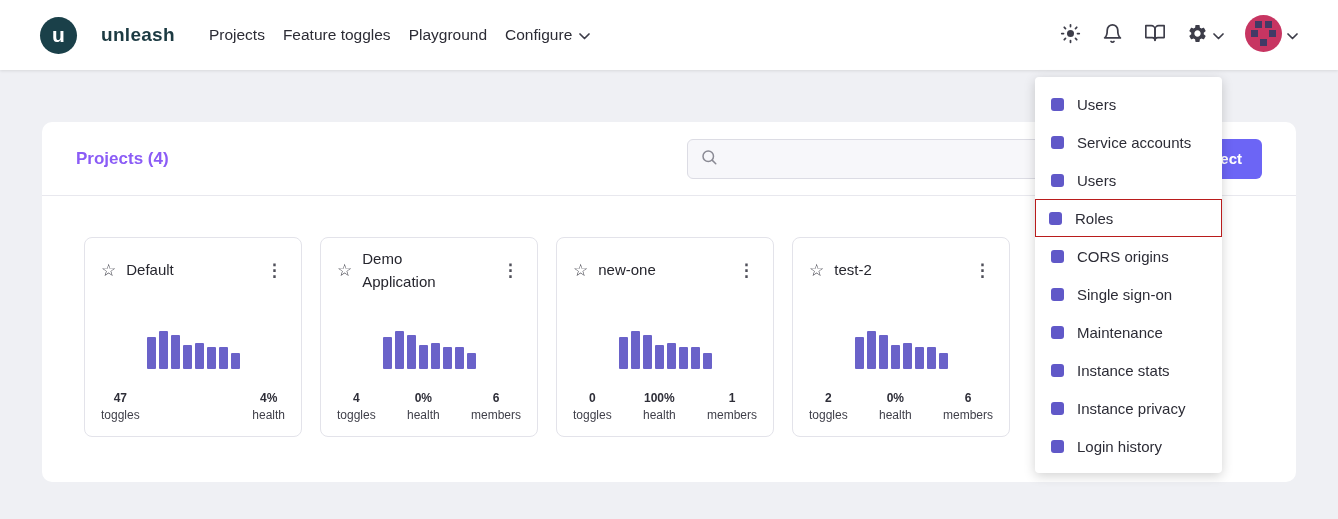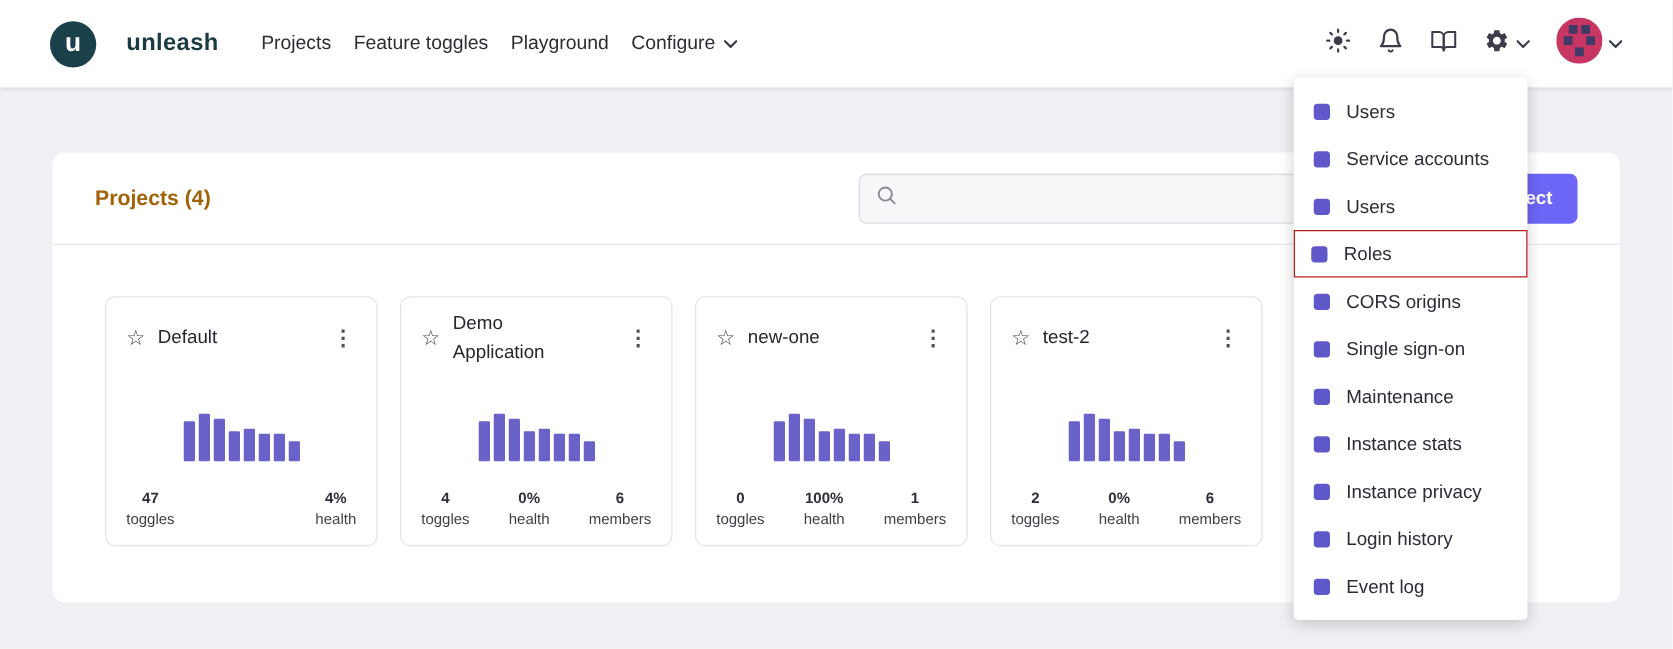--- a/index.html
+++ b/index.html
@@ -45,21 +45,21 @@
     position: absolute; left: 42px; top: 122px;
     width: 1254px; height: 360px;
     background: #ffffff; border-radius: 10px;
     z-index: 1;
   }
   .panel-header {
     display: flex; align-items: center;
     height: 74px; padding: 0 34px;
     border-bottom: 1px solid #e8e8ee;
   }
-  .panel-title { font-size: 17px; font-weight: 700; color: #a16207; }
+  .panel-title { font-size: 17px; font-weight: 700; color: #8b5cf6; }
   .search-box {
     margin-left: auto;
     width: 420px; height: 40px;
     background: #f7f7fa;
     border: 1px solid #dcdce4; border-radius: 6px;
     display: flex; align-items: center;
     padding: 0 12px;
   }
   .search-box input {
     border: none; outline: none; background: transparent;
@@ -91,21 +91,21 @@
   .kebab { margin-left: auto; font-size: 17px; font-weight: 700; color: #4f4f59; cursor: pointer; padding: 0 2px; }
   .spark { flex: 1; display: flex; align-items: flex-end; justify-content: center; gap: 3px; padding-bottom: 22px; }
   .bar { width: 9px; background: #6a62c9; border-radius: 1px; }
   .stats { display: flex; justify-content: space-between; }
   .stat { text-align: center; }
   .stat .val { font-size: 12px; font-weight: 700; color: #2e2e38; }
   .stat .lab { font-size: 12px; color: #3f3f49; margin-top: 3px; }
 
   
   .menu {
-    position: absolute; left: 1035px; top: 62px; width: 187px;
+    position: absolute; left: 1035px; top: 77px; width: 187px;
     background: #ffffff; border-radius: 4px;
     box-shadow: 0 3px 12px rgba(0,0,0,0.18);
     padding: 8px 0; z-index: 20;
   }
   .menu-item {
     height: 38px; display: flex; align-items: center;
     padding: 0 16px; cursor: pointer;
   }
   .menu-icon { width: 13px; height: 13px; border-radius: 3px; background: #6058c8; flex: none; }
   .menu-label { margin-left: 13px; font-size: 15px; color: #2c2c36; white-space: nowrap; }
@@ -381,17 +381,13 @@
     <span class="menu-label">Instance stats</span>
   </div>
   <div class="menu-item">
     <span class="menu-icon"></span>
     <span class="menu-label">Instance privacy</span>
   </div>
   <div class="menu-item">
     <span class="menu-icon"></span>
     <span class="menu-label">Login history</span>
   </div>
-  <div class="menu-item">
-    <span class="menu-icon"></span>
-    <span class="menu-label">Event log</span>
-  </div>
 </div>
 
 </body></html>

